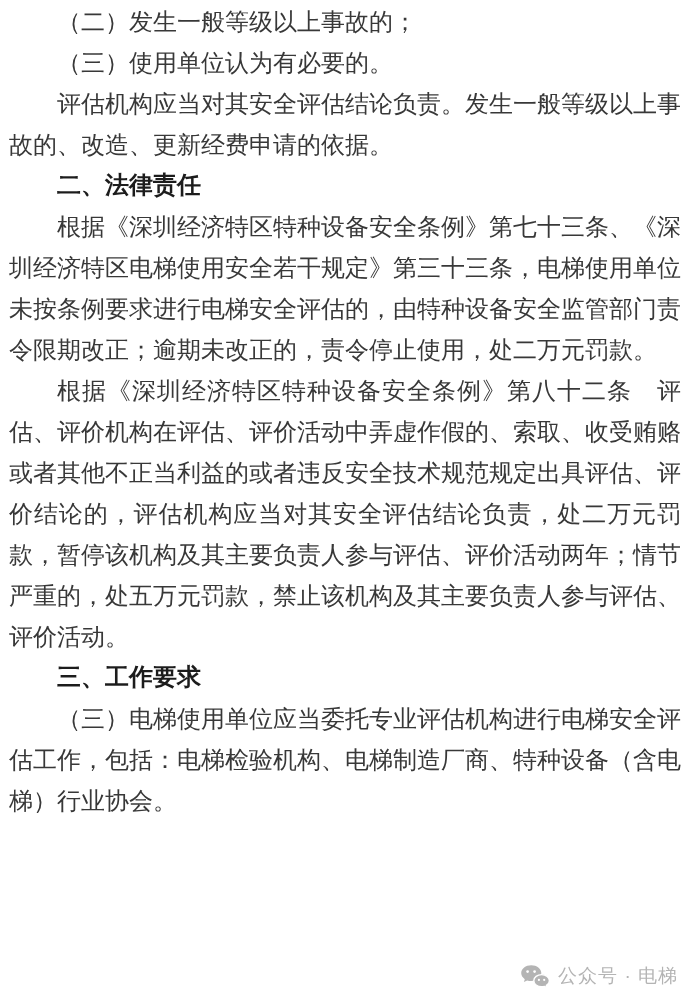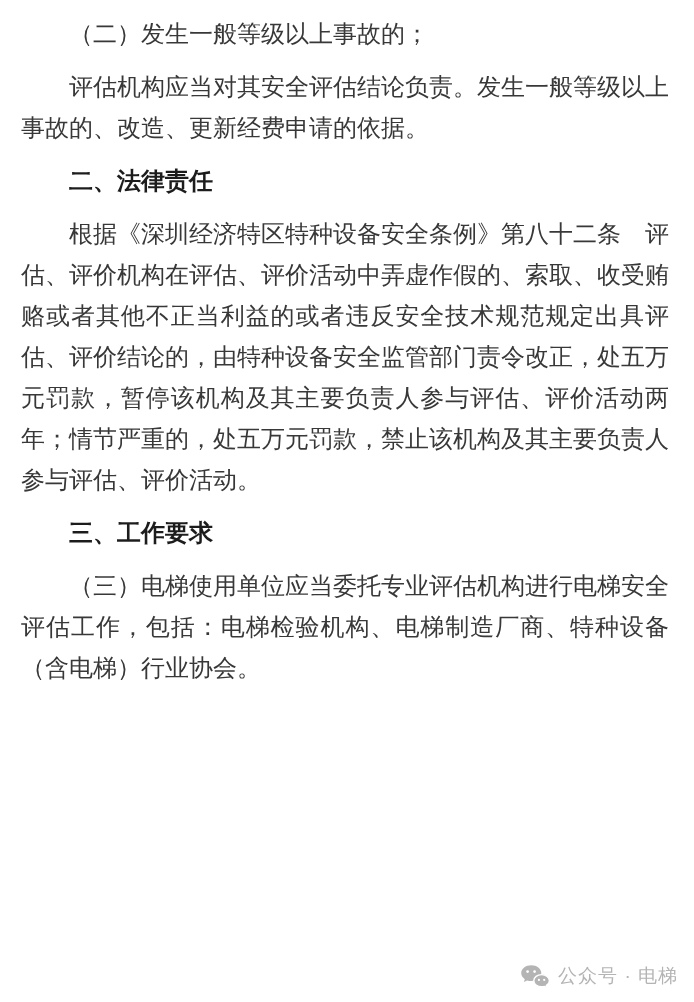--- a/index.html
+++ b/index.html
@@ -20,26 +20,26 @@
     left: 9px;
     top: 2px;
     width: 672px;
     font-size: 24px;
     line-height: 41px;
     color: #383838;
     text-align: justify;
     letter-spacing: 0;
   }
   .doc p {
-    margin: 12px;
+    margin: 0;
     padding: 0;
     text-indent: 2em;
   }
   .doc p.heading {
-    font-family: Liberation Serif, serif;
+    font-family: Liberation Mono, monospace;
     font-weight: bold;
     color: #1c1c1c;
   }
   .watermark {
     position: absolute;
     right: 16px;
     bottom: 13px;
     display: flex;
     align-items: center;
     gap: 8px;
@@ -55,23 +55,25 @@
     height: 25px;
   }
 </style>
 </head>
 <body>
 
 <div class="page">
 
   <div class="doc">
     <p class="body">（二）发生一般等级以上事故的；</p>
+    <p class="body">（三）使用单位认为有必要的。</p>
     <p class="body">评估机构应当对其安全评估结论负责。发生一般等级以上事故的、改造、更新经费申请的依据。</p>
     <p class="heading">二、法律责任</p>
-    <p class="body">根据《深圳经济特区特种设备安全条例》第八十二条　评估、评价机构在评估、评价活动中弄虚作假的、索取、收受贿赂或者其他不正当利益的或者违反安全技术规范规定出具评估、评价结论的，由特种设备安全监管部门责令改正，处五万元罚款，暂停该机构及其主要负责人参与评估、评价活动两年；情节严重的，处五万元罚款，禁止该机构及其主要负责人参与评估、评价活动。</p>
+    <p class="body">根据《深圳经济特区特种设备安全条例》第七十三条、《深圳经济特区电梯使用安全若干规定》第三十三条，电梯使用单位未按条例要求进行电梯安全评估的，由特种设备安全监管部门责令限期改正；逾期未改正的，责令停止使用，处二万元罚款。</p>
+    <p class="body">根据《深圳经济特区特种设备安全条例》第八十二条　评估、评价机构在评估、评价活动中弄虚作假的、索取、收受贿赂或者其他不正当利益的或者违反安全技术规范规定出具评估、评价结论的，评估机构应当对其安全评估结论负责，处二万元罚款，暂停该机构及其主要负责人参与评估、评价活动两年；情节严重的，处五万元罚款，禁止该机构及其主要负责人参与评估、评价活动。</p>
     <p class="heading">三、工作要求</p>
     <p class="body">（三）电梯使用单位应当委托专业评估机构进行电梯安全评估工作，包括：电梯检验机构、电梯制造厂商、特种设备（含电梯）行业协会。</p>
   </div>
 
   <div class="watermark">
     <span class="wicon">
       <svg viewBox="0 0 30 25" width="30" height="25" xmlns="http://www.w3.org/2000/svg">
 
         <path fill="#b4b4b4" d="M11.2 1.2c-5.5 0-10 3.5-10 7.9 0 2.5 1.4 4.6 3.6 6.1l-.9 2.9 3.3-1.7c1.2.4 2.6.6 4 .6 5.6 0 10.1-3.5 10.1-7.9s-4.5-7.9-10.1-7.9z"></path>
         <circle fill="#ffffff" cx="7.6" cy="7.6" r="1.35"></circle>

